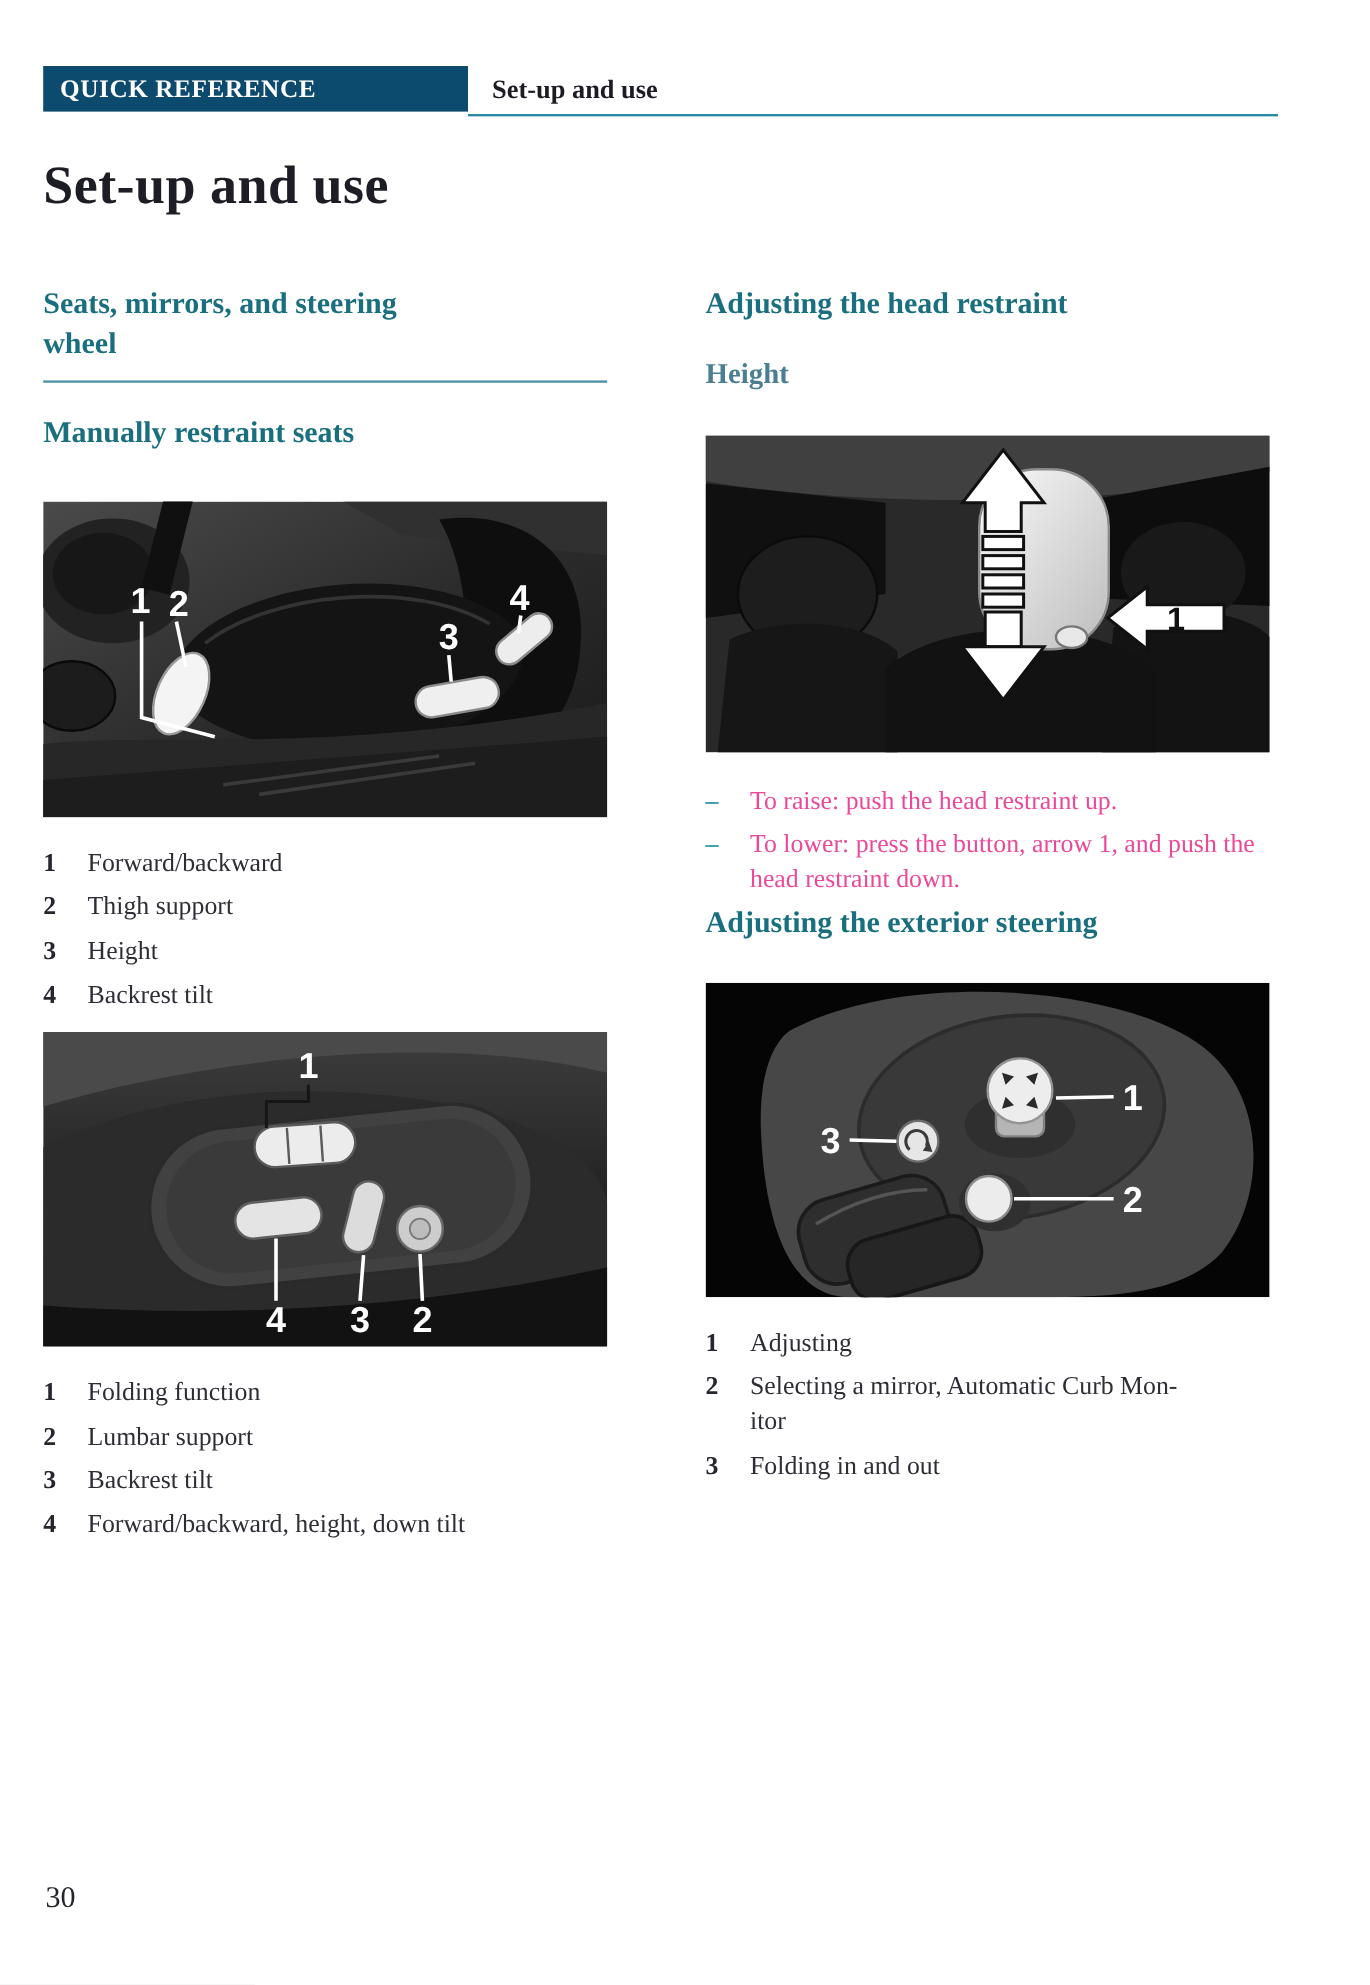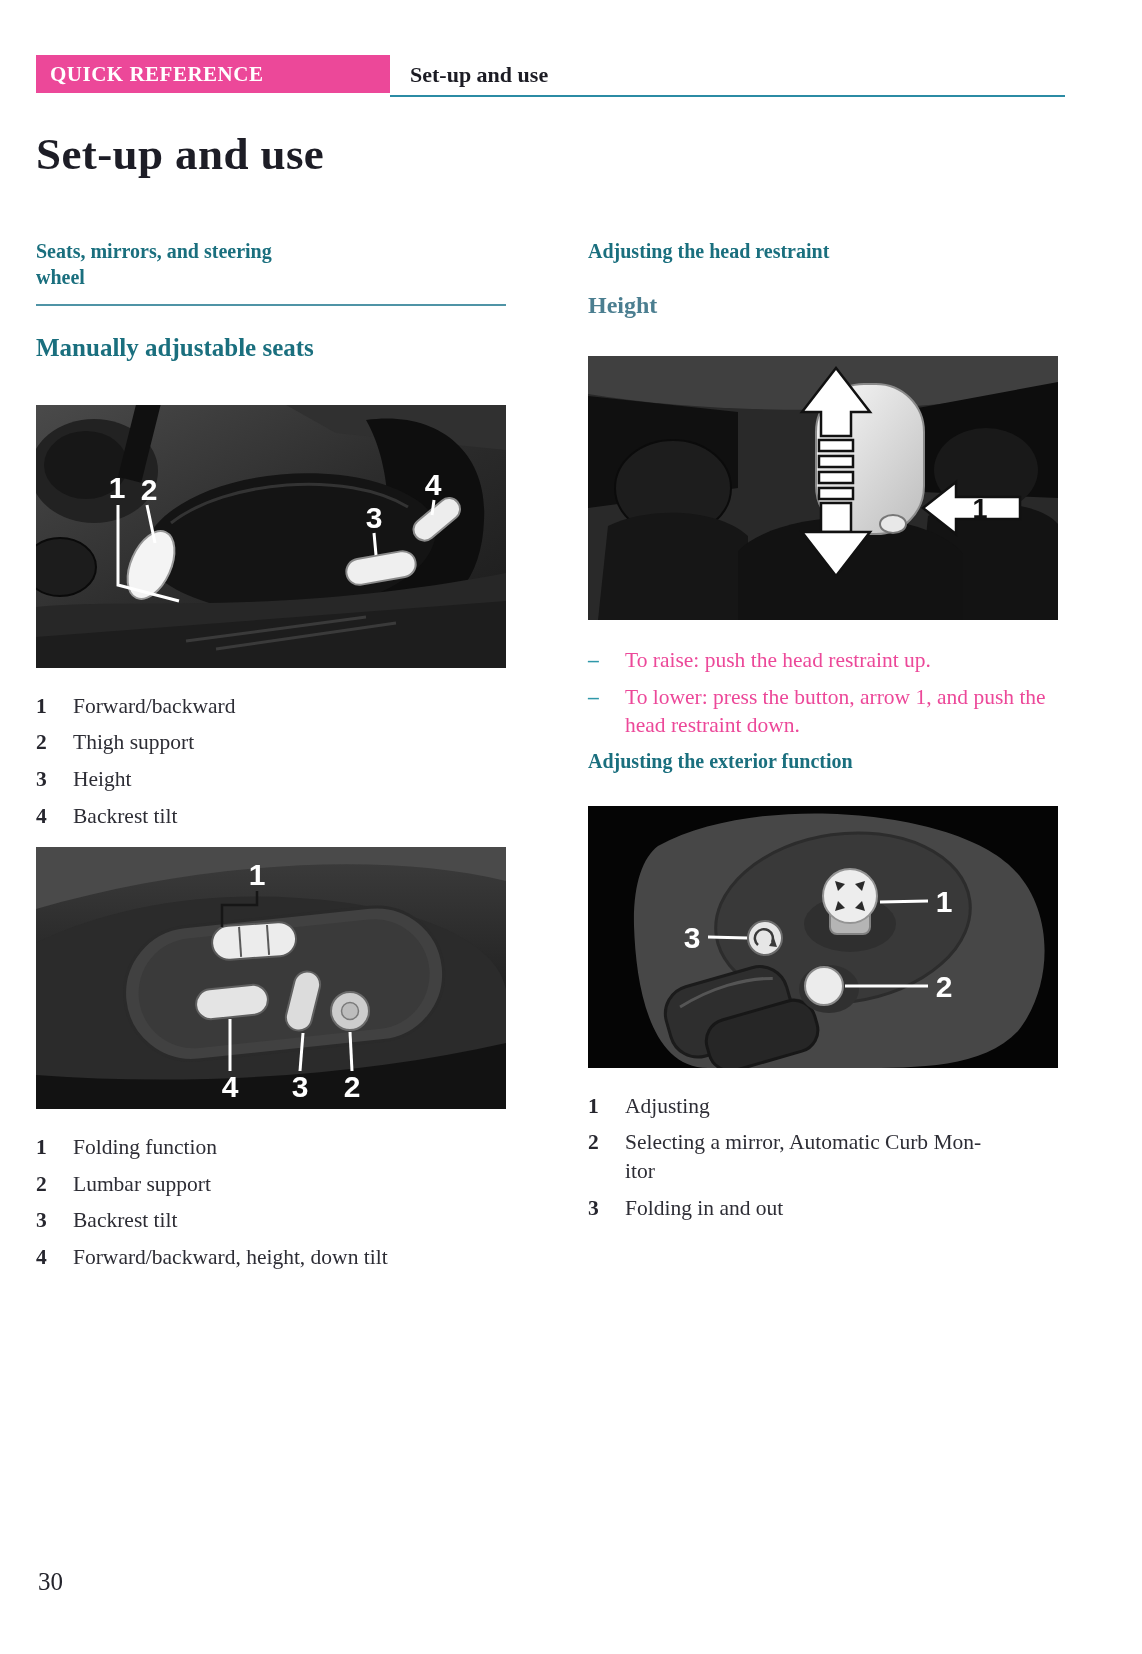--- a/index.html
+++ b/index.html
@@ -5,40 +5,40 @@
   html,body{margin:0;padding:0;background:#e8e8e8;}
   .page{
     position:relative;width:1142px;height:1654px;margin:0 auto;
     background:#ffffff;overflow:hidden;
     font-family:"Liberation Serif",serif;color:#2d2d35;
   }
   
   .topbar{position:absolute;left:36px;top:55px;width:1029px;height:42px;}
   .kicker-box{
     position:absolute;left:0;top:0;width:354px;height:38px;
-    background:#ec4899;color:#ffffff;box-sizing:border-box;
+    background:#0c4a6e;color:#ffffff;box-sizing:border-box;
     font-weight:bold;font-size:21px;line-height:38px;padding-left:14px;
     letter-spacing:0.5px;
   }
   .chapter{
     position:absolute;left:374px;top:0;height:38px;line-height:40px;
     font-weight:bold;font-size:22px;color:#1c1c24;
   }
   .topbar-rule{position:absolute;left:354px;right:0;top:40px;height:2px;background:#2b8ba4;}
   
   .page-title{
     position:absolute;left:36px;top:128px;
     font-size:45px;font-weight:bold;color:#1d1d26;letter-spacing:0.4px;
   }
   .page-number{position:absolute;left:38px;top:1568px;font-size:25px;color:#24242c;}
   
   .col-left{position:absolute;left:36px;top:238px;width:470px;}
   .col-right{position:absolute;left:540px;top:238px;width:470px;margin-left:48px;}
   h2.sec{
-    margin:0;font-size:20px;line-height:1.3;font-weight:bold;
+    margin:0;font-size:25px;line-height:1.3;font-weight:bold;
     color:#1a6f7e;white-space:pre-line;
   }
   .section-rule{margin-top:14px;height:1.5px;background:#4f94a6;}
   h3.sub{margin:26px 0 0 0;font-size:25px;line-height:1.25;font-weight:bold;color:#1a6f7e;}
   h3.sub-muted{margin:26px 0 0 0;font-size:24px;line-height:1.25;font-weight:bold;color:#4b7e90;}
   .fig{display:block;margin-top:42px;}
   .fig.tight{margin-top:17px;}
   .fig.rt{margin-top:36px;}
   .fig.rt2{margin-top:32px;}
   
@@ -71,21 +71,21 @@
     <div class="topbar-rule"></div>
   </div>
 
   <div class="page-title">Set-up and use</div>
 
   <div class="col-left">
     <h2 class="sec">Seats, mirrors, and steering
 wheel</h2>
     <div class="section-rule"></div>
 
-    <h3 class="sub">Manually adjustable seats</h3>
+    <h3 class="sub">Manually restraint seats</h3>
 
     <svg class="fig" width="470" height="263" viewBox="0 0 470 263" role="img">
       <defs>
         <linearGradient id="f1bg" x1="0" y1="0" x2="1" y2="1">
           <stop offset="0" stop-color="#4a4a4a"></stop>
             <stop offset="0.5" stop-color="#2c2c2c"></stop>
             <stop offset="1" stop-color="#191919"></stop>
         </linearGradient>
       </defs>
       <rect width="470" height="263" fill="url(#f1bg)"></rect>
@@ -251,21 +251,21 @@
       <div class="dash-row">
         <span class="dash">–</span>
         <span class="dash-text">To raise: push the head restraint up.</span>
       </div>
       <div class="dash-row">
         <span class="dash">–</span>
         <span class="dash-text">To lower: press the button, arrow 1, and push the head restraint down.</span>
       </div>
     </div>
 
-    <h2 class="sec gap-xl">Adjusting the exterior function</h2>
+    <h2 class="sec gap-xl">Adjusting the exterior steering</h2>
 
     <svg class="fig rt2" width="470" height="262" viewBox="0 0 470 262" role="img">
       <rect width="470" height="262" fill="#050505"></rect>
       <g>
         <path d="M70,40 C170,-14 360,4 420,58 C468,100 466,180 430,225 C395,262 330,262 270,262 L120,262 C62,262 48,180 46,120 C45,80 54,52 70,40 Z" fill="#474747"></path>
         <ellipse cx="255" cy="112" rx="128" ry="84" fill="#393939" stroke="#2c2c2c" stroke-width="3" transform="rotate(-8 255 112)"></ellipse>
         <g transform="rotate(-16 140 205)">
           <rect x="78" y="170" width="125" height="72" rx="28" fill="#2e2e2e" stroke="#1b1b1b" stroke-width="3"></rect>
           <rect x="110" y="212" width="112" height="52" rx="22" fill="#262626" stroke="#171717" stroke-width="3"></rect>
           <path d="M95,188 C130,178 165,178 192,186" stroke="#555555" stroke-width="3" fill="none"></path>

